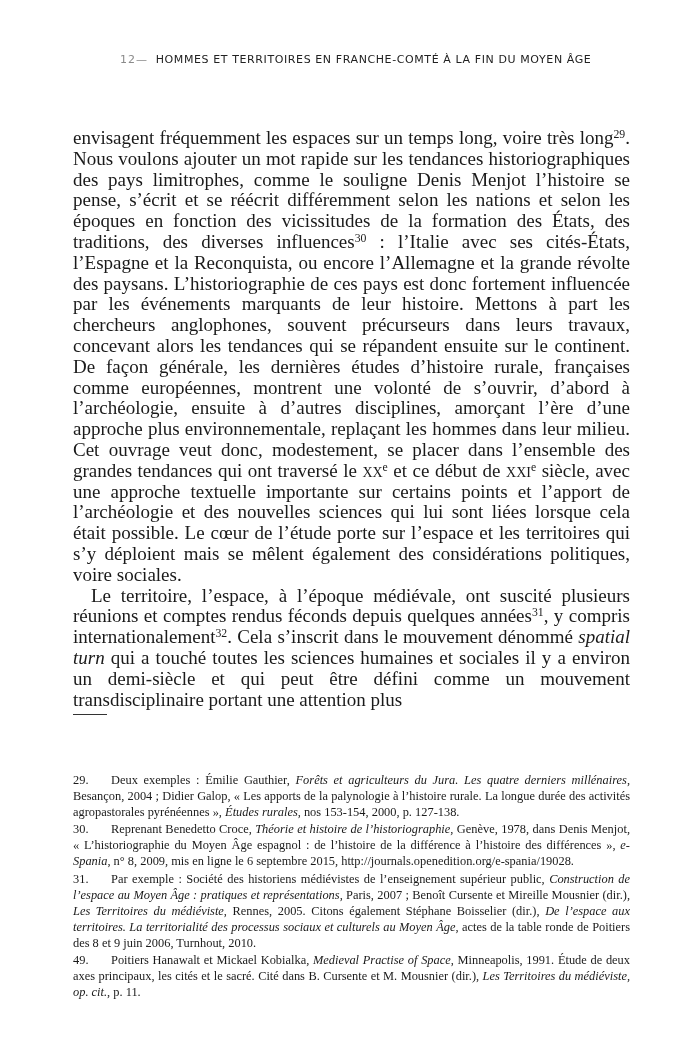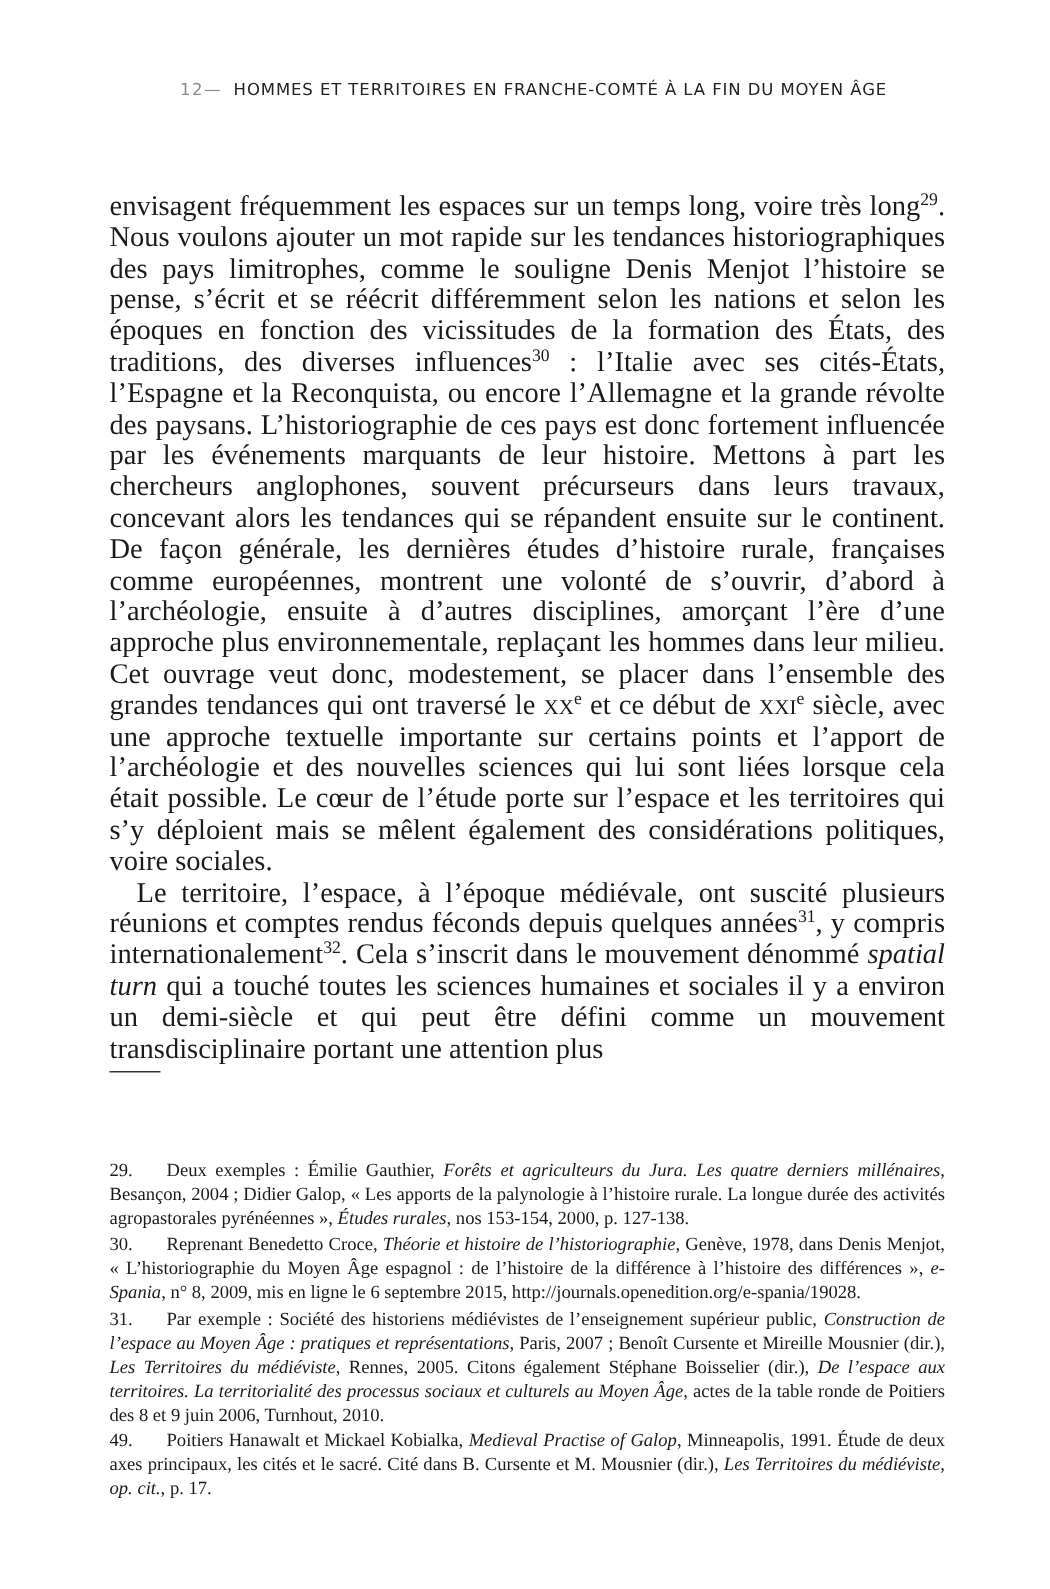--- a/index.html
+++ b/index.html
@@ -46,14 +46,14 @@
   <p><span>envisagent fréquemment les espaces sur un temps long, voire très long</span><sup>29</sup><span>. Nous voulons ajouter un mot rapide sur les tendances historiographiques des pays limitrophes, comme le souligne Denis Menjot l’histoire se pense, s’écrit et se réécrit différemment selon les nations et selon les époques en fonction des vicis­situdes de la formation des États, des traditions, des diverses influences</span><sup>30</sup><span> : l’Italie avec ses cités-États, l’Espagne et la Reconquista, ou encore l’Allemagne et la grande révolte des paysans. L’historiographie de ces pays est donc fortement influencée par les événements marquants de leur histoire. Mettons à part les chercheurs anglophones, souvent précurseurs dans leurs travaux, concevant alors les tendances qui se répandent ensuite sur le continent. De façon générale, les dernières études d’histoire rurale, françaises comme européennes, montrent une volonté de s’ouvrir, d’abord à l’archéologie, ensuite à d’autres disciplines, amor­çant l’ère d’une approche plus environnementale, replaçant les hommes dans leur milieu. Cet ouvrage veut donc, modestement, se placer dans l’ensemble des grandes tendances qui ont traversé le </span><span class="sc">xx</span><sup>e</sup><span> et ce début de </span><span class="sc">xxi</span><sup>e</sup><span> siècle, avec une approche textuelle importante sur certains points et l’apport de l’archéologie et des nouvelles sciences qui lui sont liées lorsque cela était possible. Le cœur de l’étude porte sur l’espace et les territoires qui s’y déploient mais se mêlent égale­ment des considérations politiques, voire sociales.</span></p>
   <p class="indent"><span>Le territoire, l’espace, à l’époque médiévale, ont suscité plusieurs réunions et comptes rendus féconds depuis quelques années</span><sup>31</sup><span>, y compris internationa­lement</span><sup>32</sup><span>. Cela s’inscrit dans le mouvement dénommé </span><i>spatial turn</i><span> qui a touché toutes les sciences humaines et sociales il y a environ un demi-siècle et qui peut être défini comme un mouvement transdisciplinaire portant une attention plus</span></p>
 </div>
 
 <div class="rule"></div>
 
 <div class="notes" id="notes">
     <p class="note"><span class="num">29.</span><span>Deux exemples : Émilie Gauthier, </span><i>Forêts et agriculteurs du Jura. Les quatre derniers millénaires</i><span>, Besançon, 2004 ; Didier Galop, « Les apports de la palynologie à l’histoire rurale. La longue durée des activités agropastorales pyrénéennes », </span><i>Études rurales</i><span>, nos 153-154, 2000, p. 127-138.</span></p>
     <p class="note"><span class="num">30.</span><span>Reprenant Benedetto Croce, </span><i>Théorie et histoire de l’historiographie</i><span>, Genève, 1978, dans Denis Menjot, « L’historiographie du Moyen Âge espagnol : de l’histoire de la différence à l’histoire des différences », </span><i>e-Spania</i><span>, n° 8, 2009, mis en ligne le 6 septembre 2015, http://journals.openedition.org/e-spania/19028.</span></p>
     <p class="note"><span class="num">31.</span><span>Par exemple : Société des historiens médiévistes de l’enseignement supérieur public, </span><i>Construction de l’espace au Moyen Âge : pratiques et représentations</i><span>, Paris, 2007 ; Benoît Cursente et Mireille Mousnier (dir.), </span><i>Les Territoires du médiéviste</i><span>, Rennes, 2005. Citons également Stéphane Boisselier (dir.), </span><i>De l’espace aux territoires. La territorialité des processus sociaux et culturels au Moyen Âge</i><span>, actes de la table ronde de Poitiers des 8 et 9 juin 2006, Turnhout, 2010.</span></p>
-    <p class="note"><span class="num">49.</span><span>Poitiers Hanawalt et Mickael Kobialka, </span><i>Medieval Practise of Galop</i><span>, Minneapolis, 1991. Étude de deux axes principaux, les cités et le sacré. Cité dans B. Cursente et M. Mousnier (dir.), </span><i>Les Territoires du médiéviste, op. cit.</i><span>, p. 17.</span></p>
+    <p class="note"><span class="num">49.</span><span>Poitiers Hanawalt et Mickael Kobialka, </span><i>Medieval Practise of Space</i><span>, Minneapolis, 1991. Étude de deux axes principaux, les cités et le sacré. Cité dans B. Cursente et M. Mousnier (dir.), </span><i>Les Territoires du médiéviste, op. cit.</i><span>, p. 11.</span></p>
   </div>
 
 </body></html>

